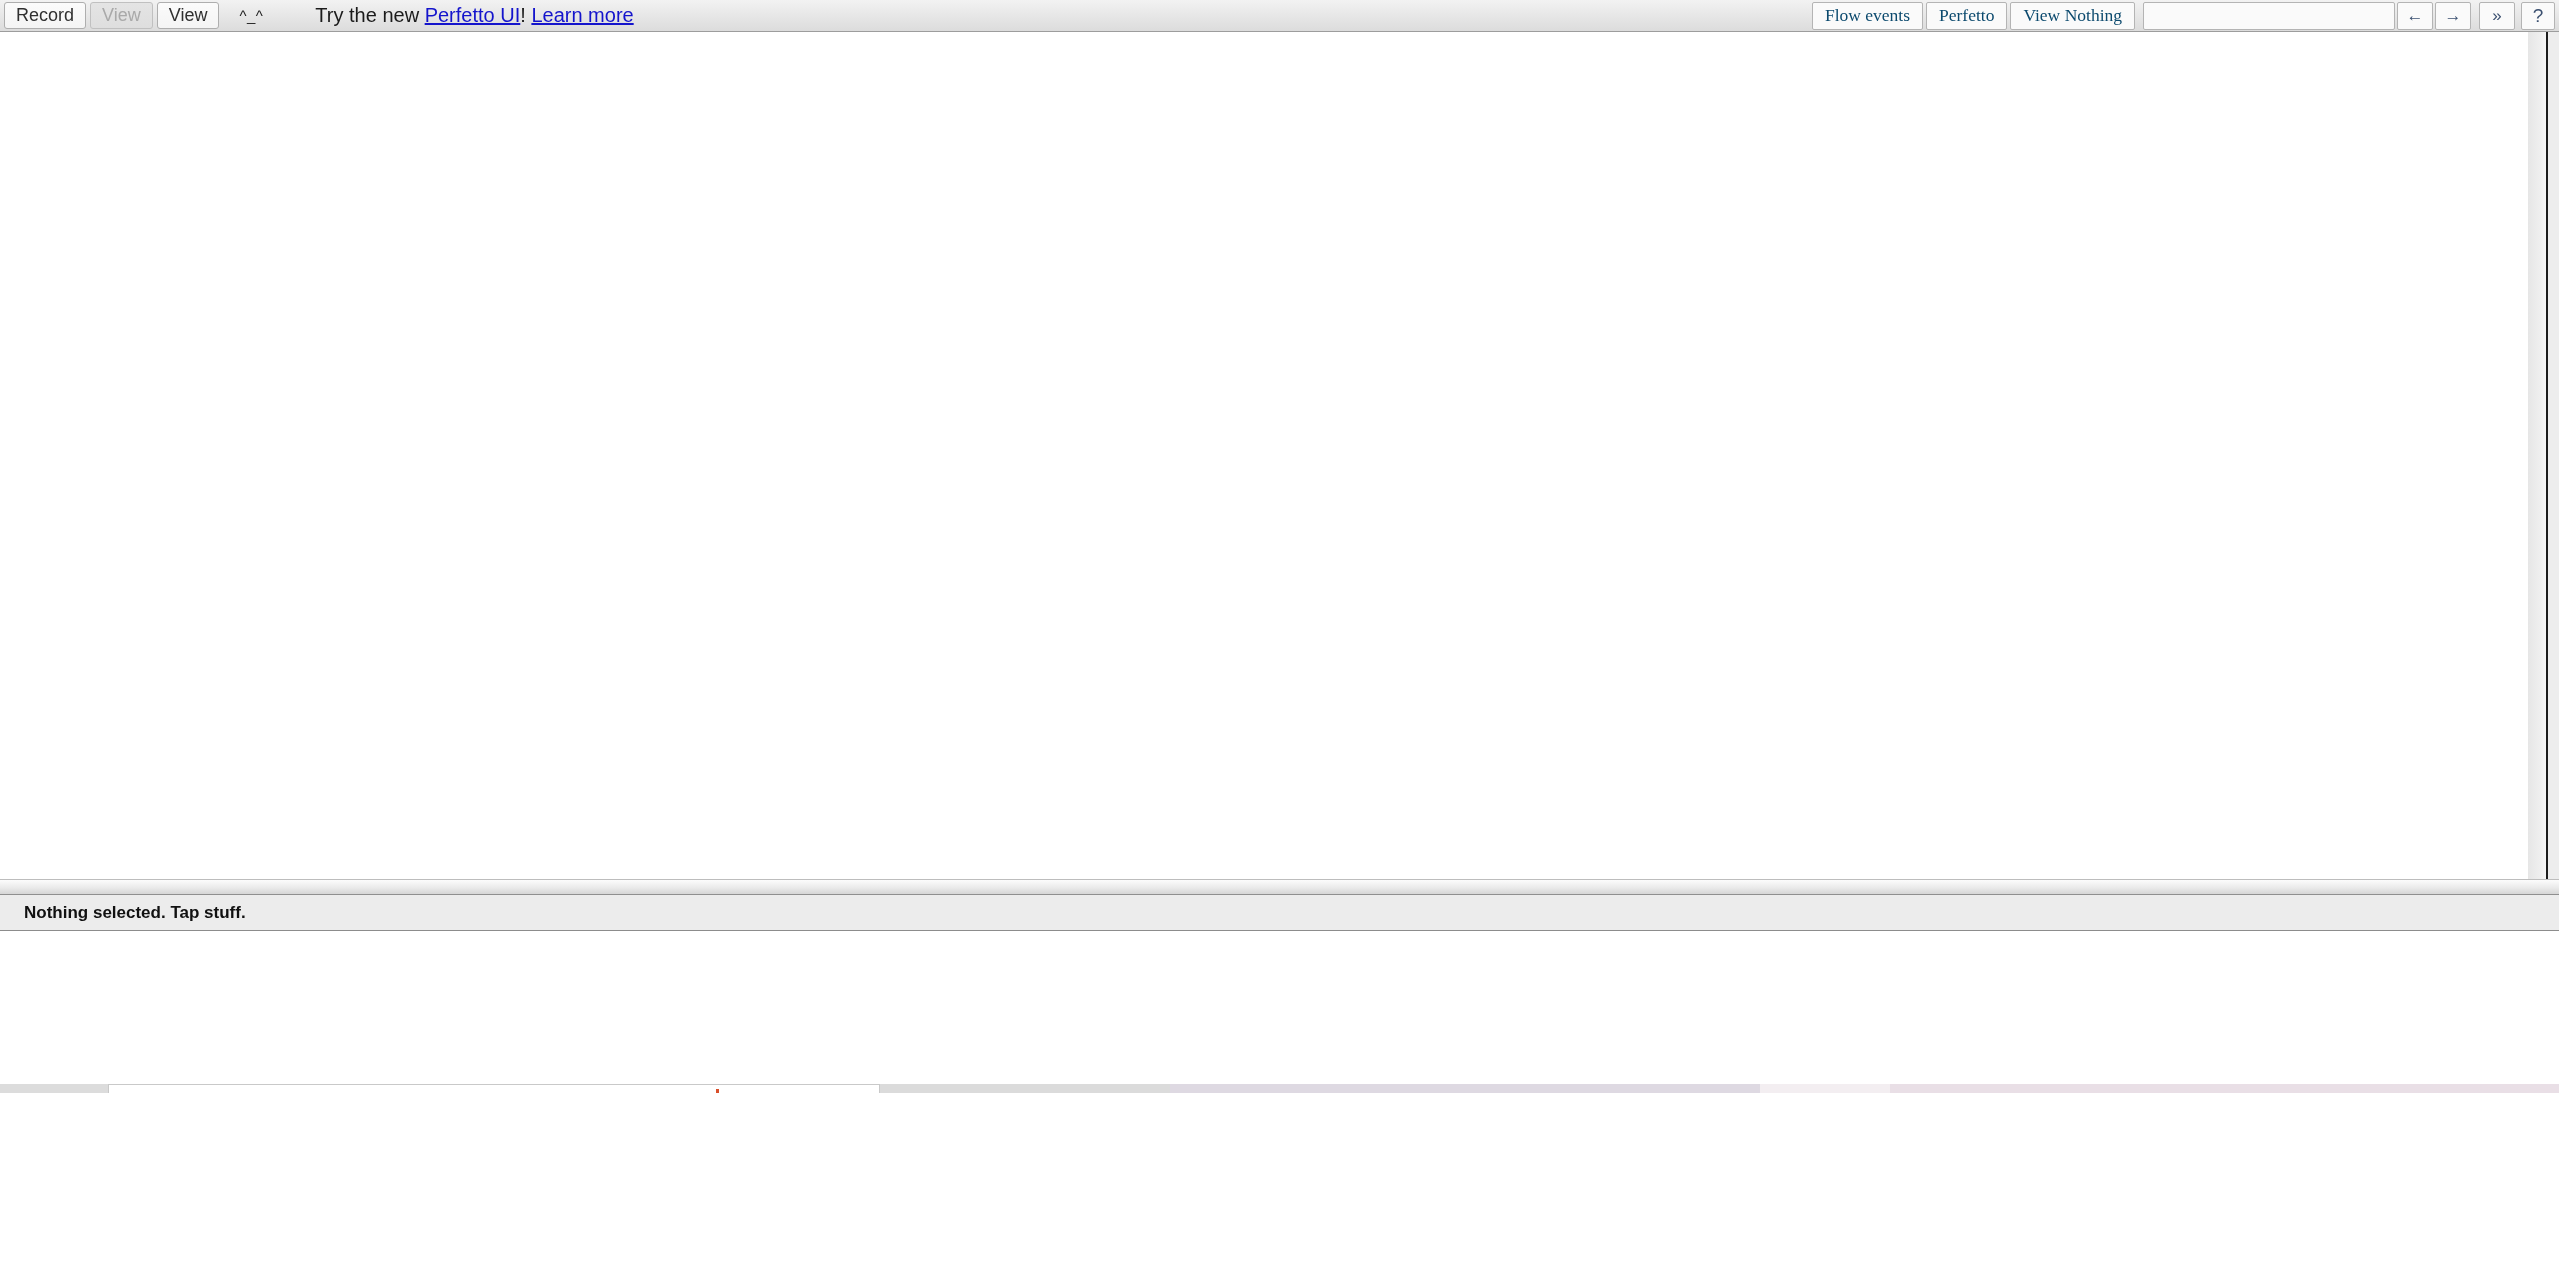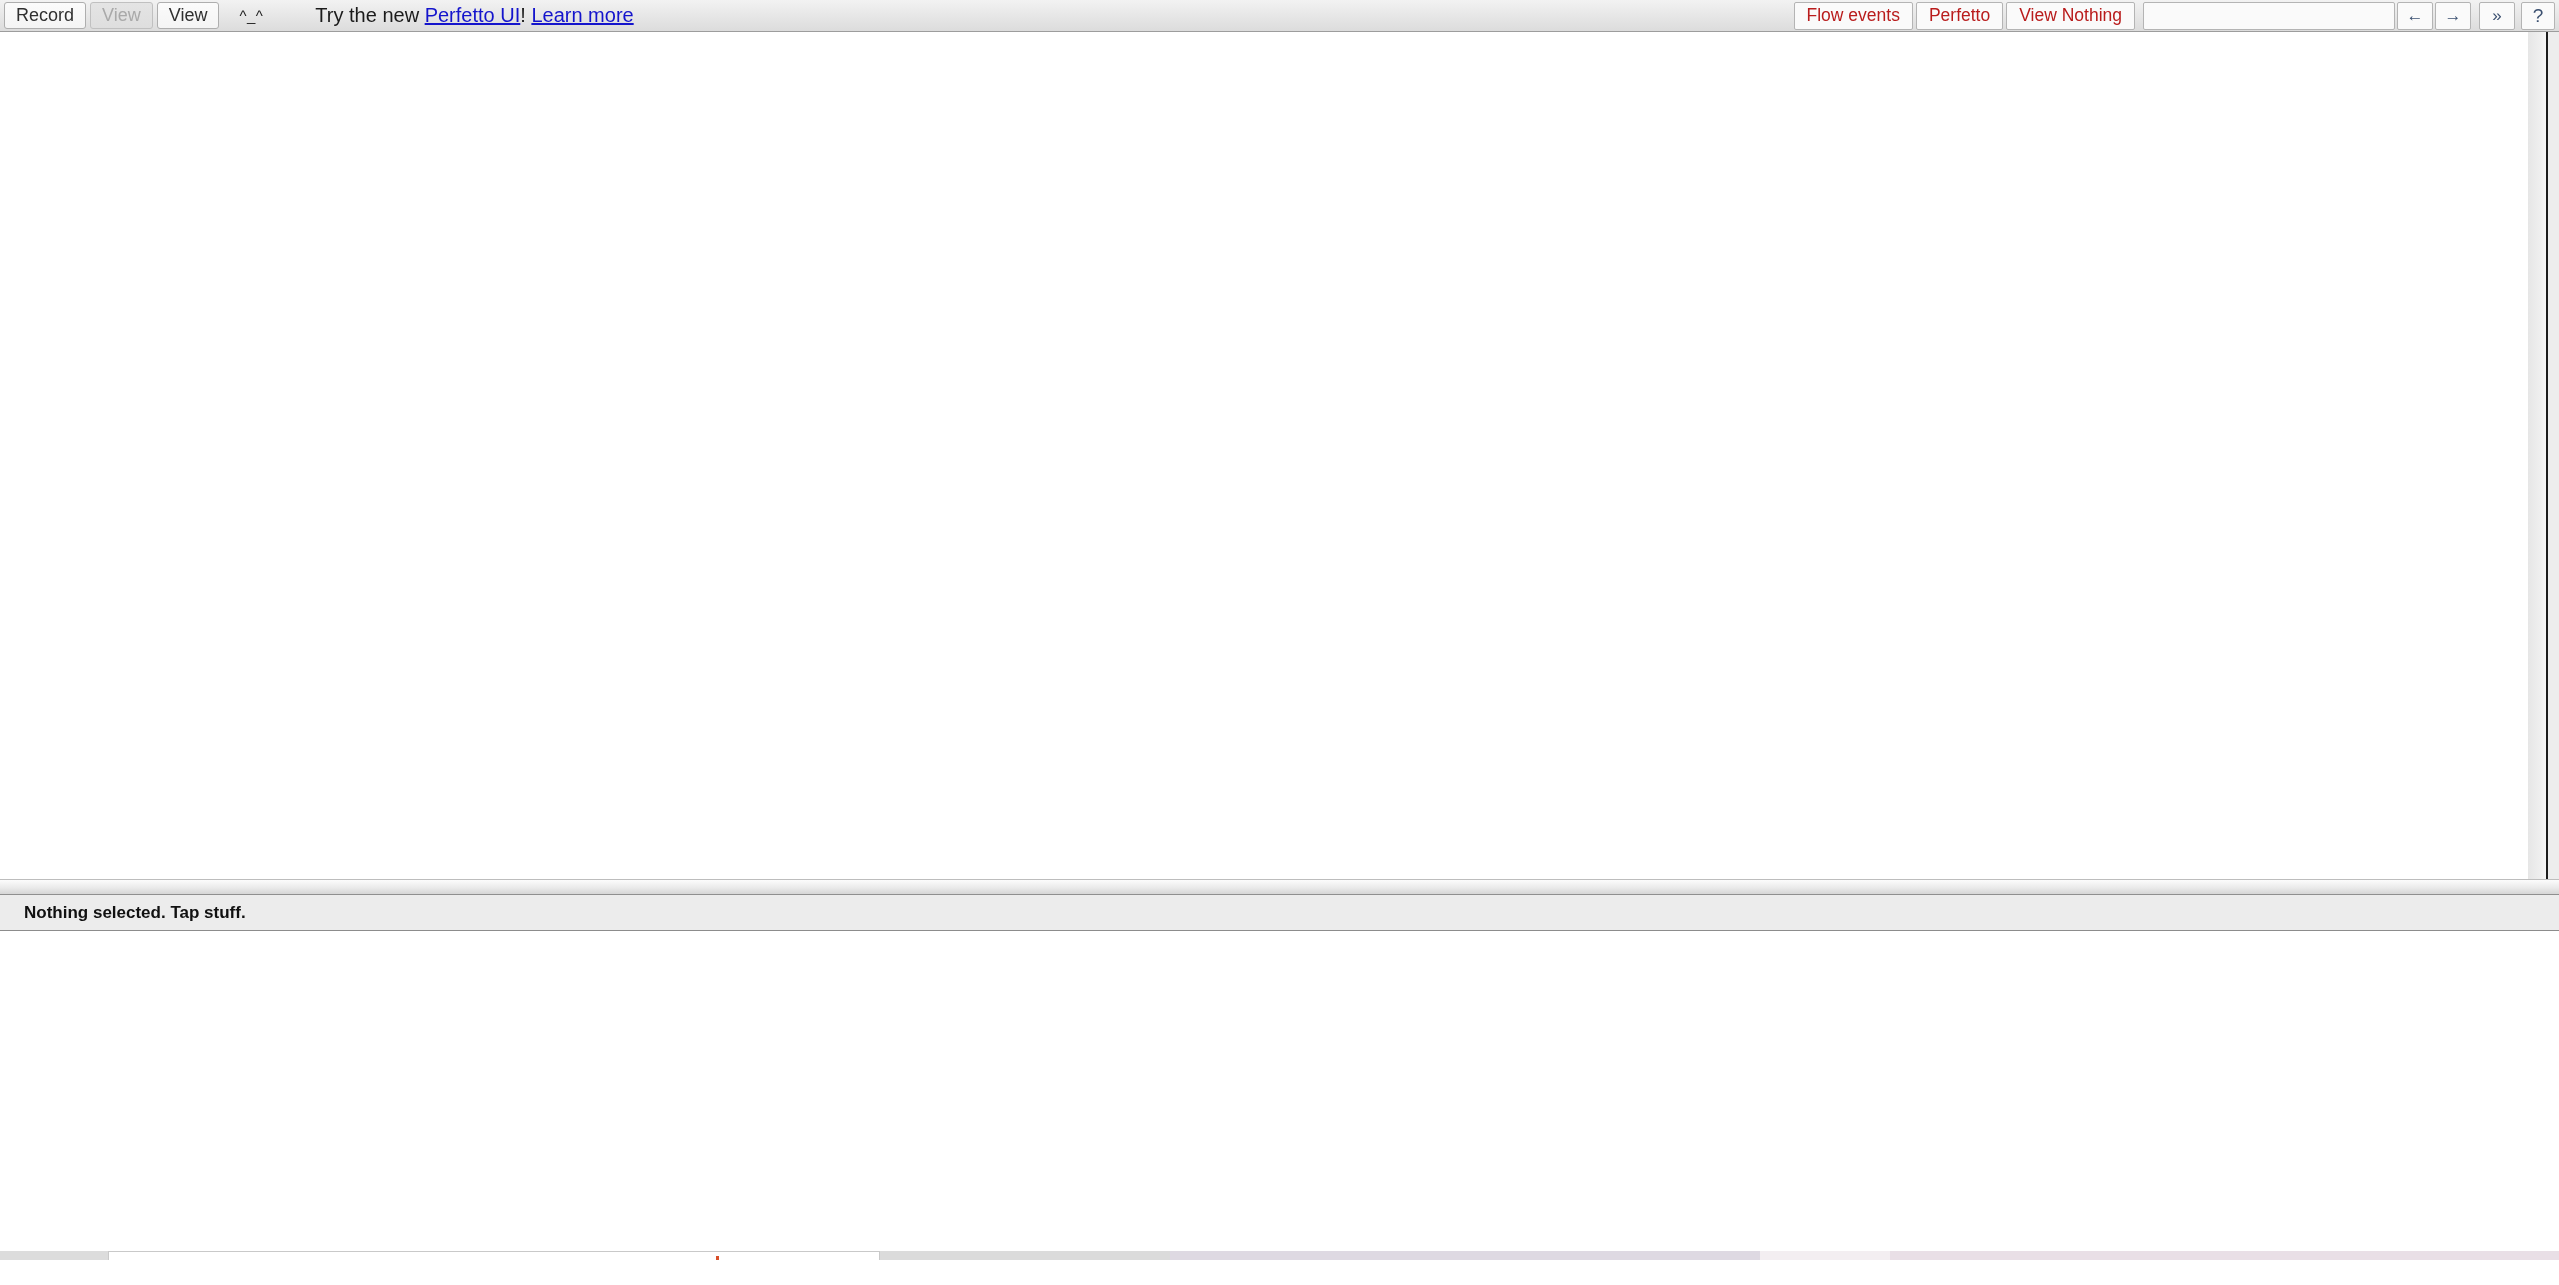--- a/index.html
+++ b/index.html
@@ -9,21 +9,21 @@
     width: 2559px;
     height: 1285px;
     overflow: hidden;
     background: #ffffff;
     font-family: "Liberation Sans", sans-serif;
   }
 
   #app {
     position: relative;
     width: 2559px;
-    height: 1260px;
+    height: 1093px;
     display: flex;
     flex-direction: column;
     background: #ffffff;
   }
 
   
   .toolbar {
     position: relative;
     height: 32px;
     min-height: 32px;
@@ -85,23 +85,23 @@
   .tb-spacer { flex: 1 1 auto; }
 
   .tb-right {
     display: flex;
     align-items: center;
     gap: 0;
     padding-right: 2px;
   }
 
   .tb-btn-right {
-    font-family: Liberation Sans, sans-serif;
+    font-family: Liberation Serif, serif;
     font-size: 17.5px;
-    color: #b91c1c;
+    color: #0c4a6e;
     background: #fafafa;
     border: 1px solid #b4b4b4;
     border-radius: 2px;
     padding: 3px 12px 4px 12px;
     margin-left: 3px;
     height: 28px;
     box-sizing: border-box;
     display: inline-flex;
     align-items: center;
     cursor: pointer;

